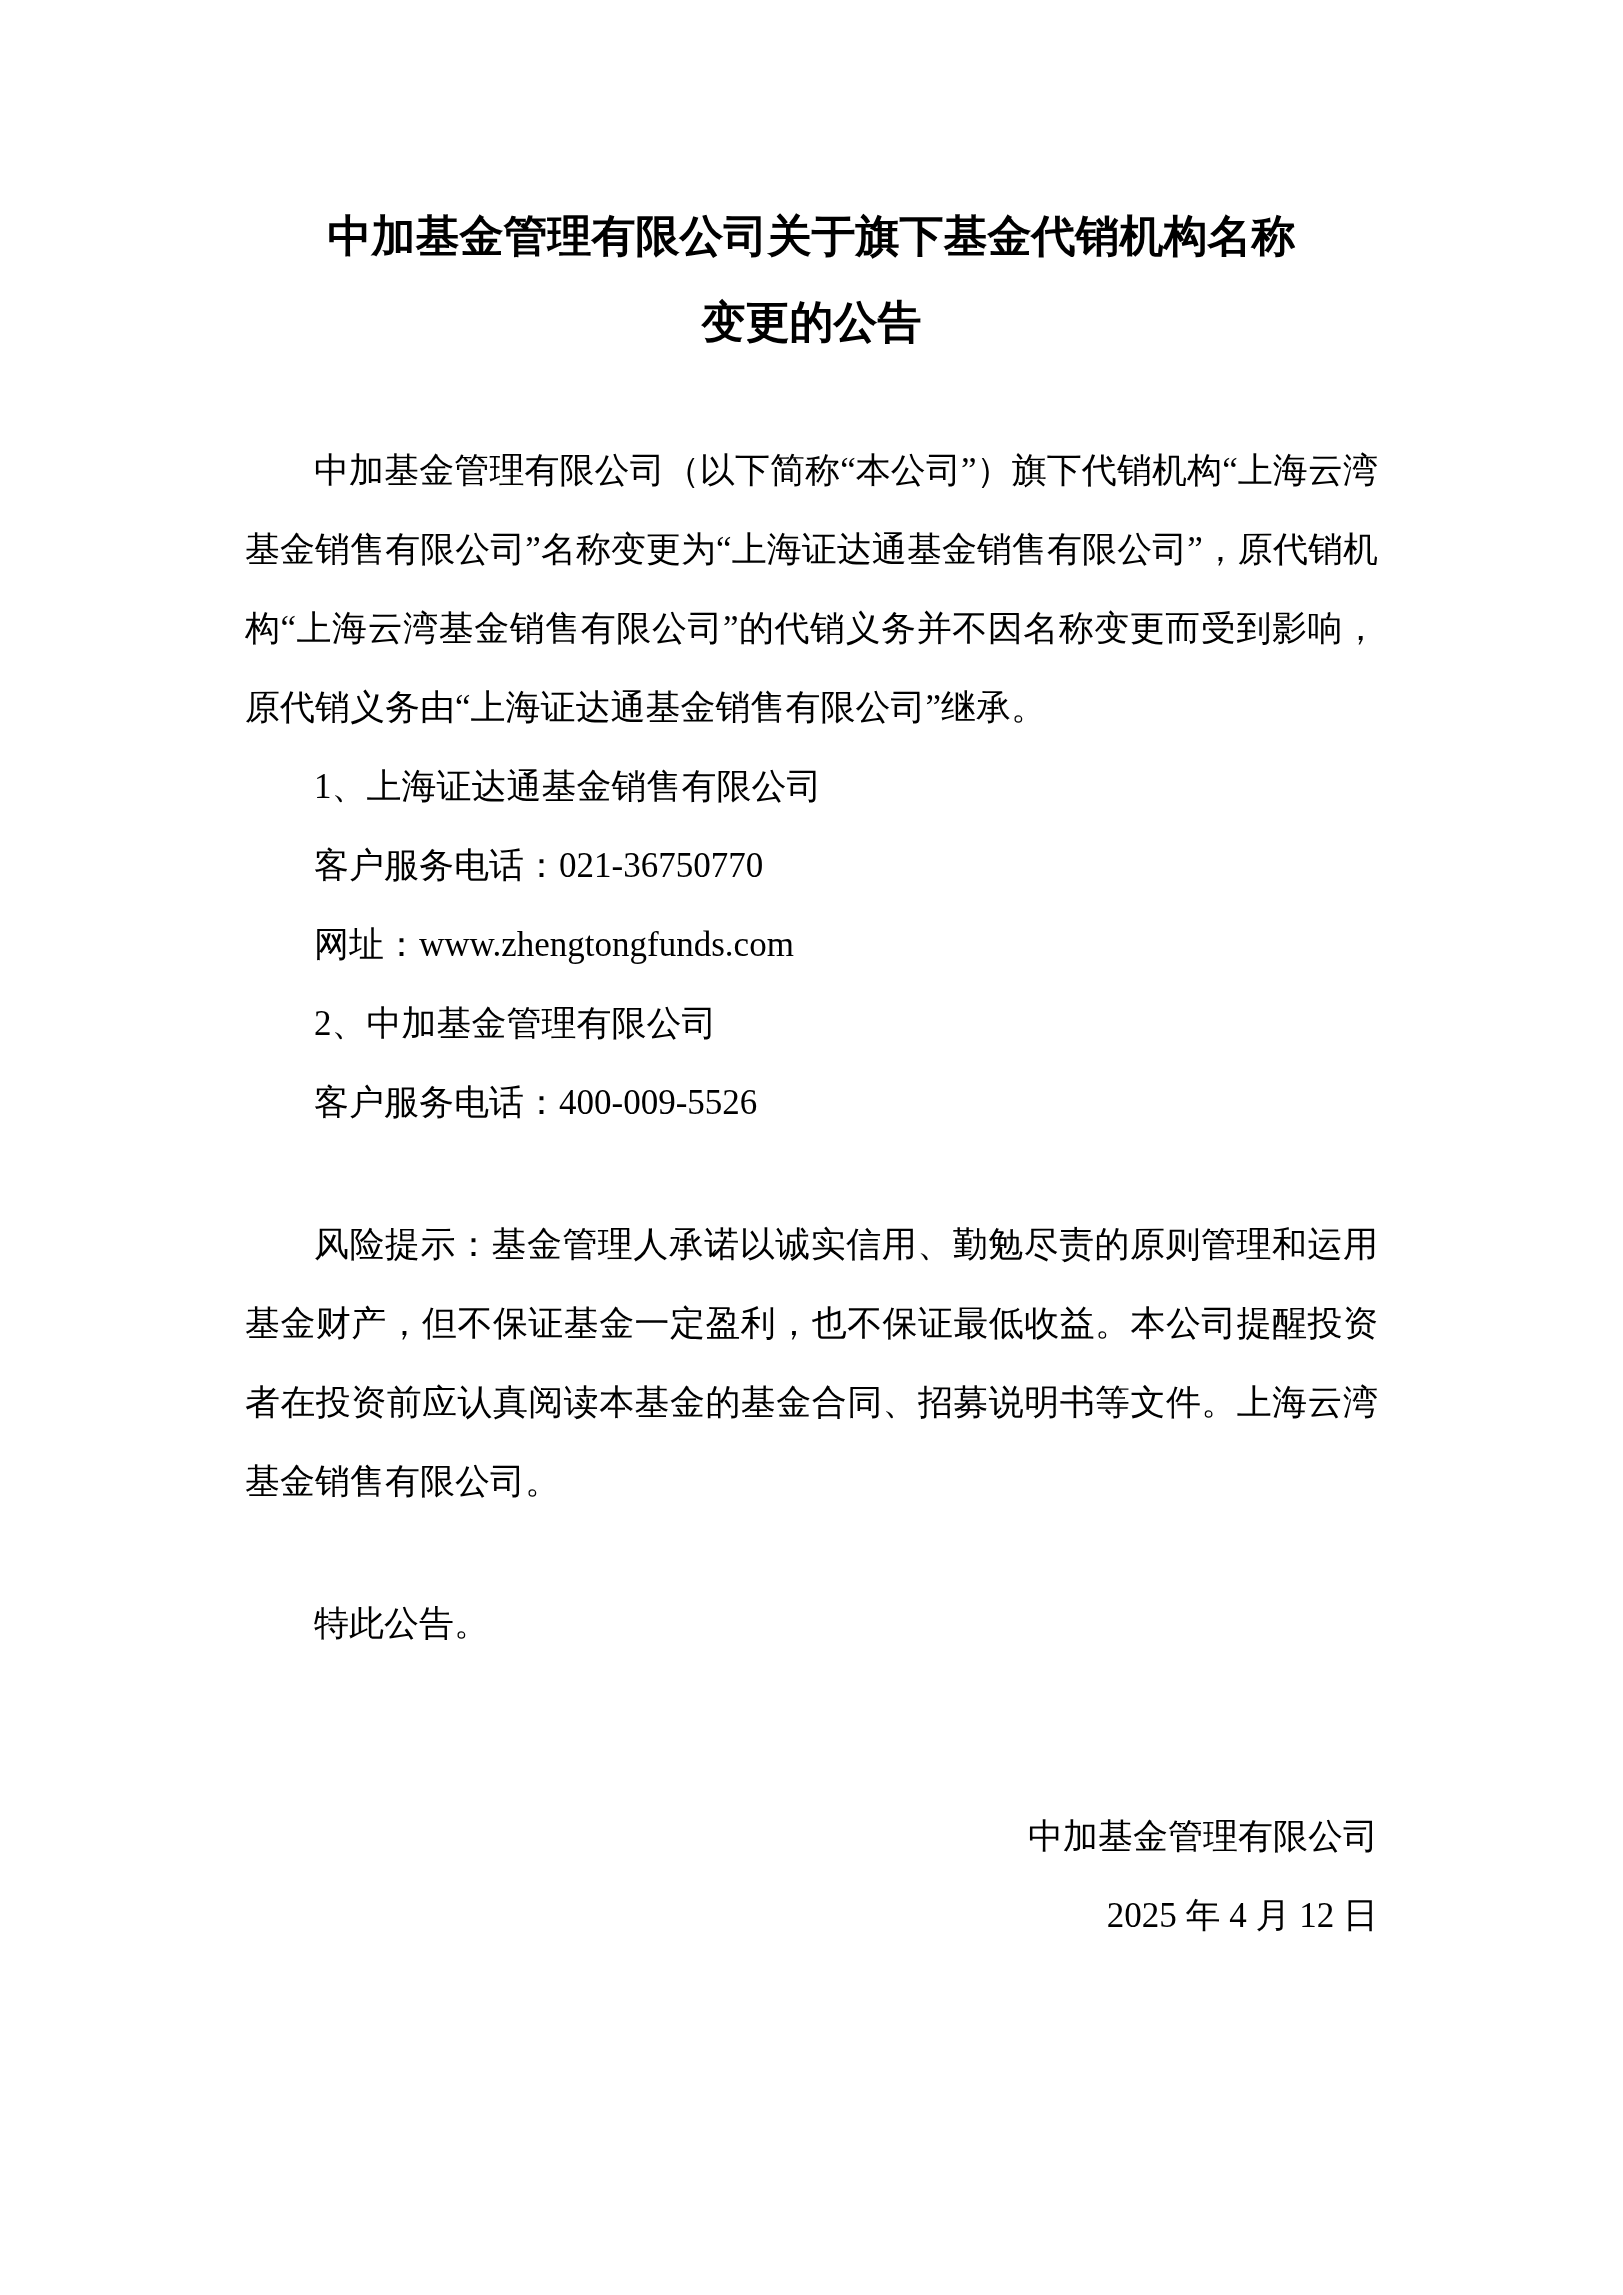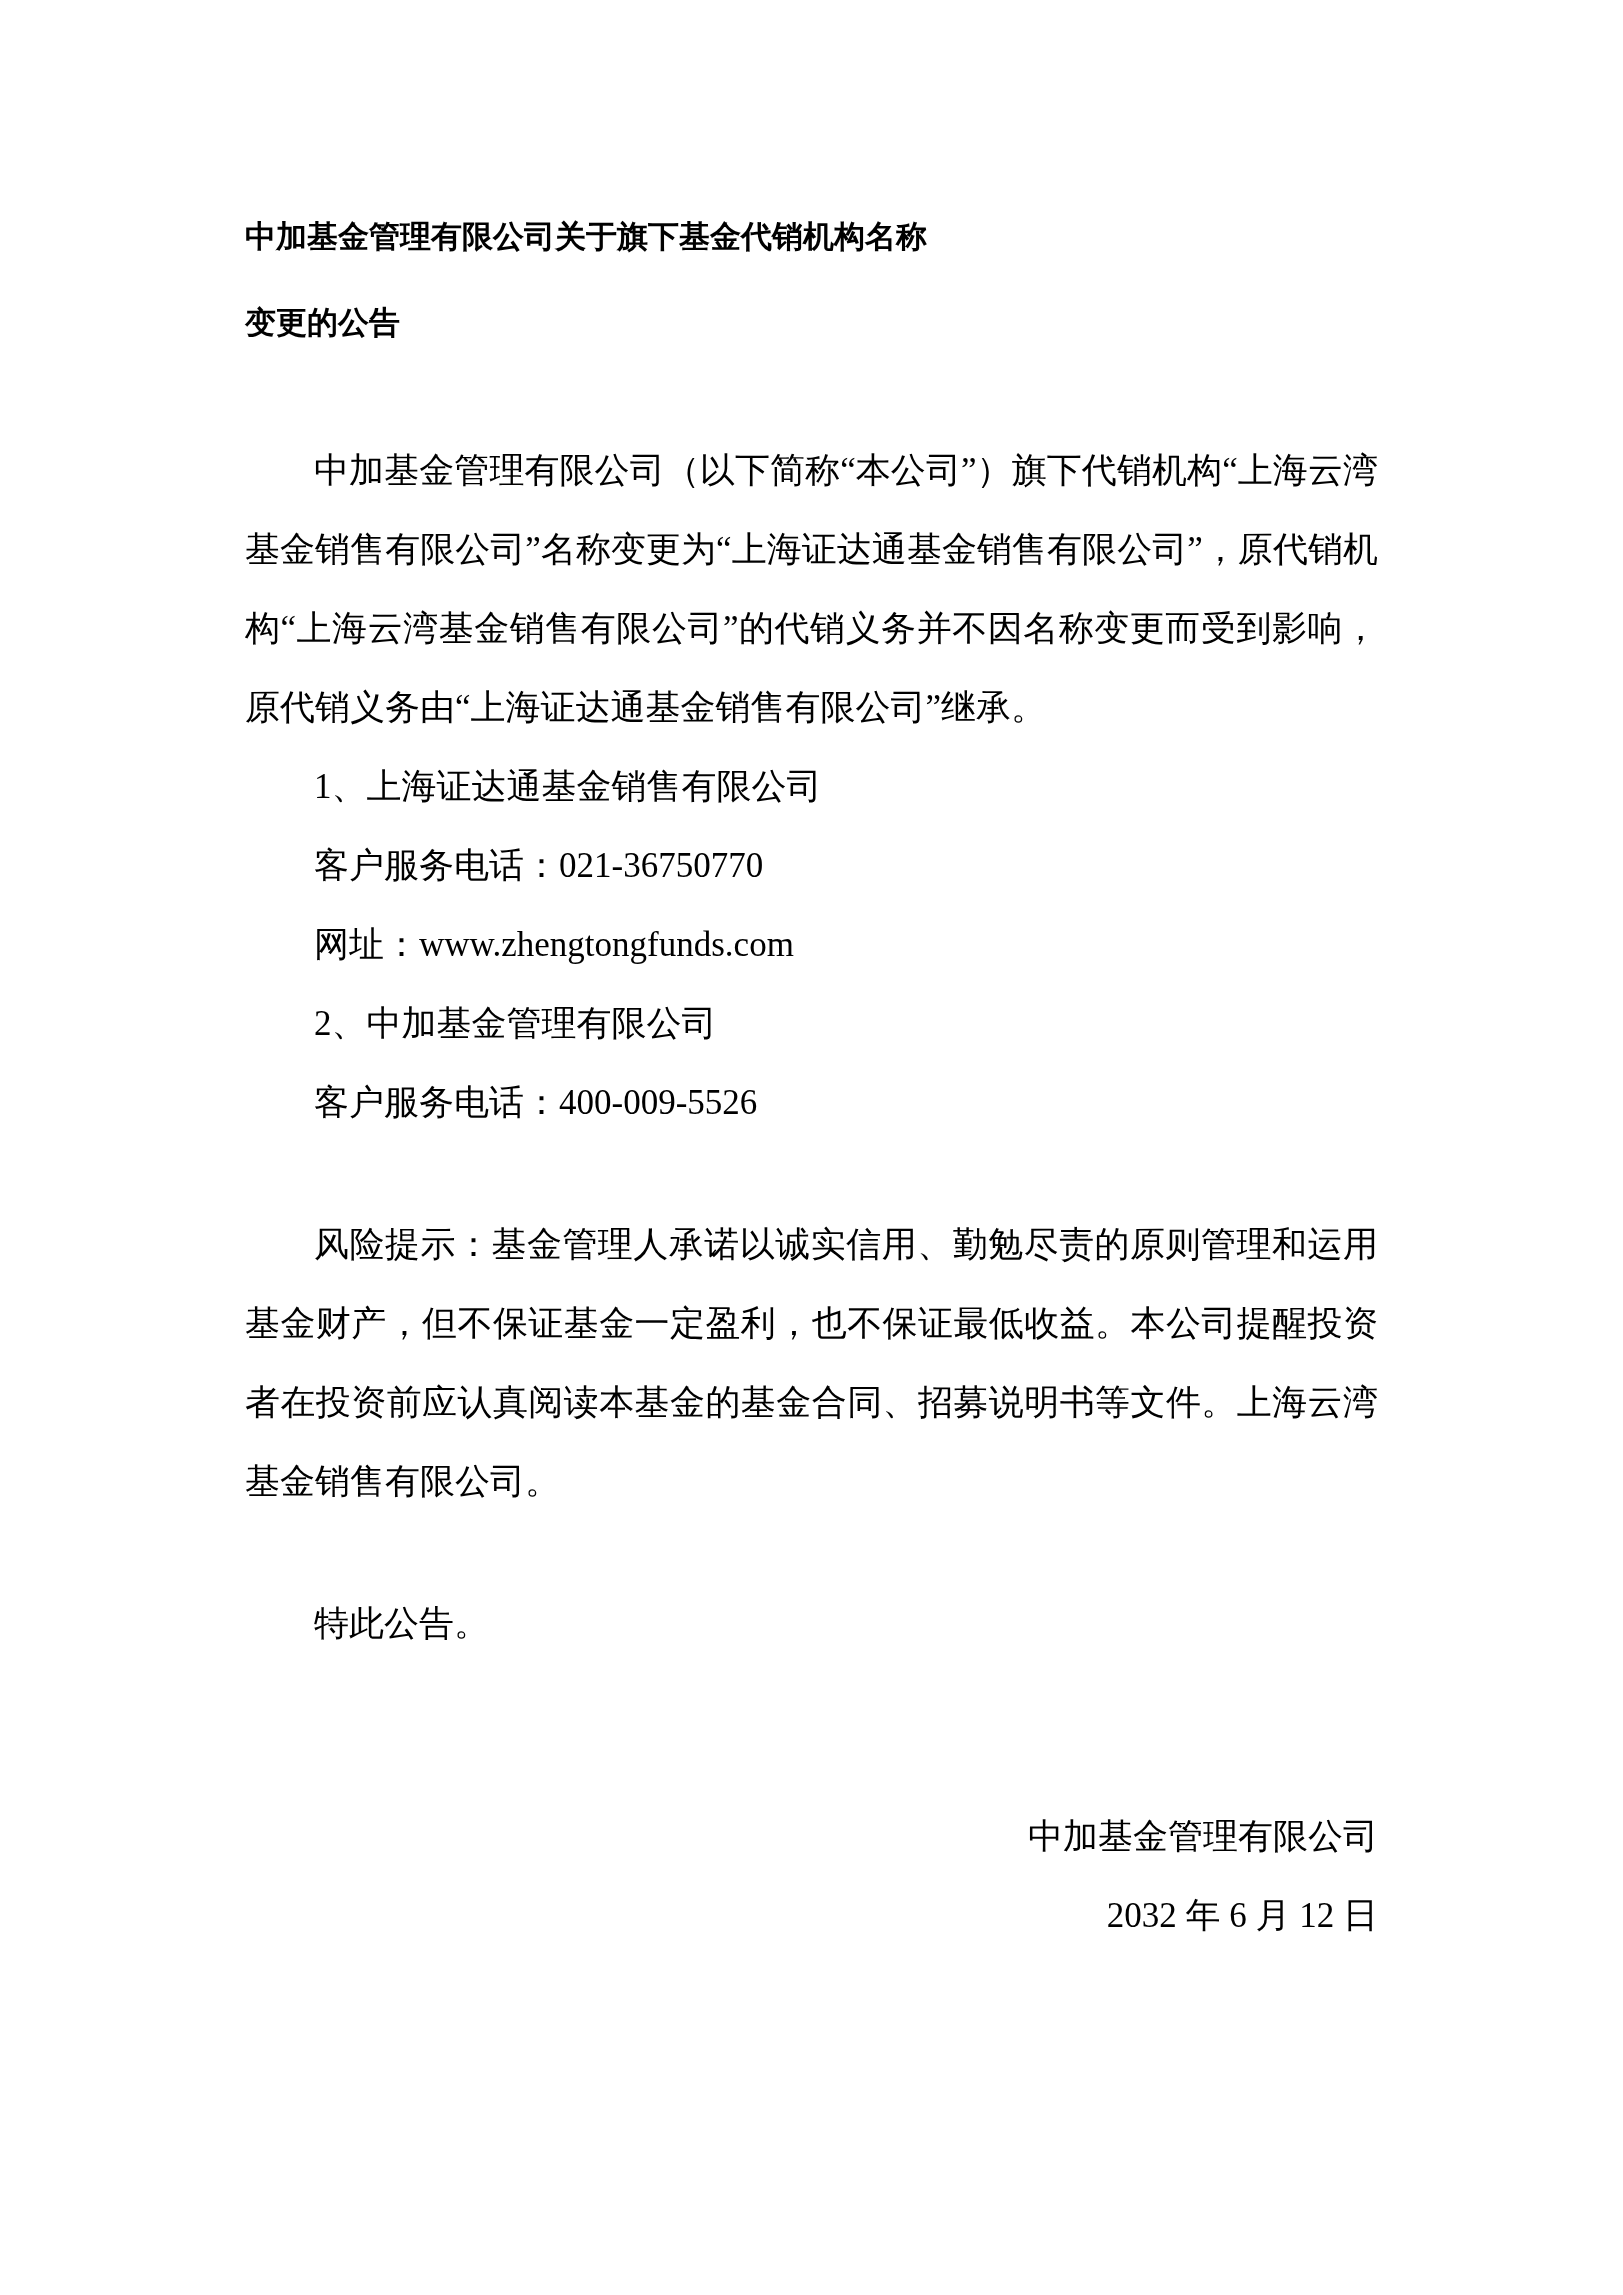--- a/index.html
+++ b/index.html
@@ -7,23 +7,23 @@
   .page {
     position: relative;
     width: 1623px;
     height: 2295px;
     background: #ffffff;
     color: #000000;
     font-family: "Liberation Serif", "DejaVu Serif", serif;
     padding: 194px 245px 0 245px;
   }
   .doc-title {
-    text-align: left;
+    text-align: center;
     font-weight: bold;
-    font-size: 31px;
+    font-size: 44px;
     line-height: 86px;
     font-family: "Liberation Serif", "DejaVu Serif", serif;
   }
   .body-text {
     font-size: 35px;
     line-height: 79px;
   }
   .para {
     text-align: justify;
     text-indent: 69px;
@@ -62,17 +62,17 @@
 
     <div class="line"><span>客户服务电话：</span><span>400-009-5526</span></div>
 
 
     <p class="para gap-1">风险提示：基金管理人承诺以诚实信用、勤勉尽责的原则管理和运用基金财产，但不保证基金一定盈利，也不保证最低收益。本公司提醒投资者在投资前应认真阅读本基金的基金合同、招募说明书等文件。上海云湾基金销售有限公司。</p>
 
     <div class="line gap-1">特此公告。</div>
 
     <div class="line right-align gap-2">中加基金管理有限公司</div>
 
-    <div class="line right-align">2032 年 6 月 12 日</div>
+    <div class="line right-align">2025 年 4 月 12 日</div>
 
   </div>
 </div>
 
 
 </body></html>

